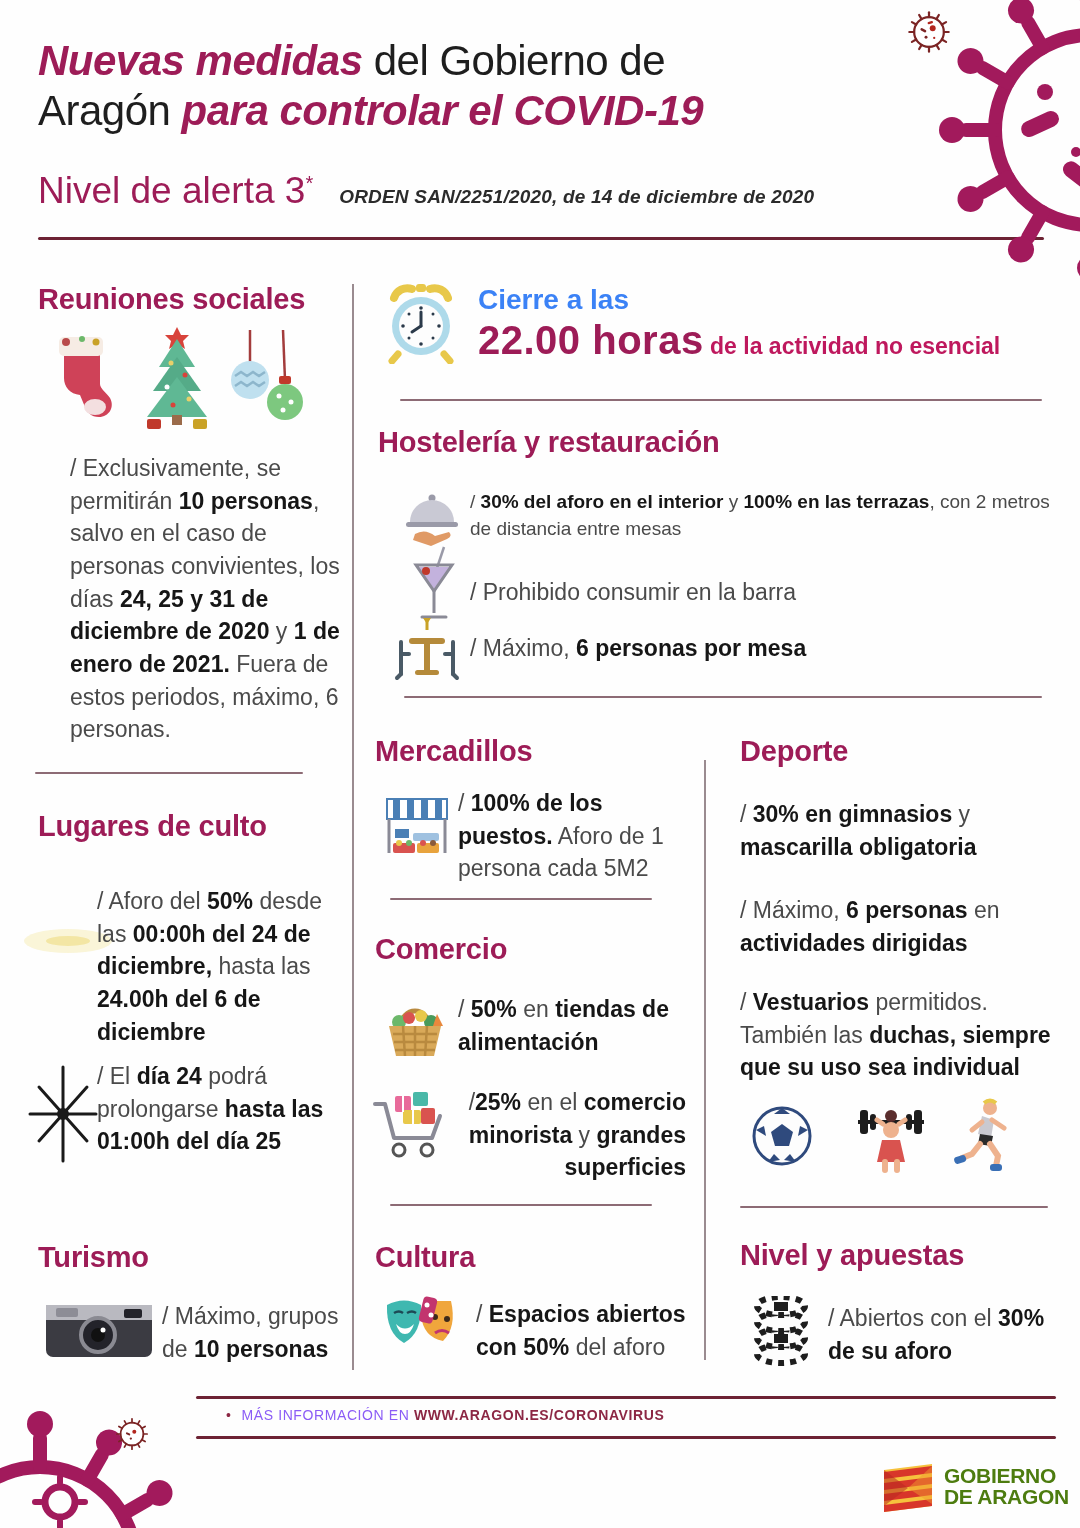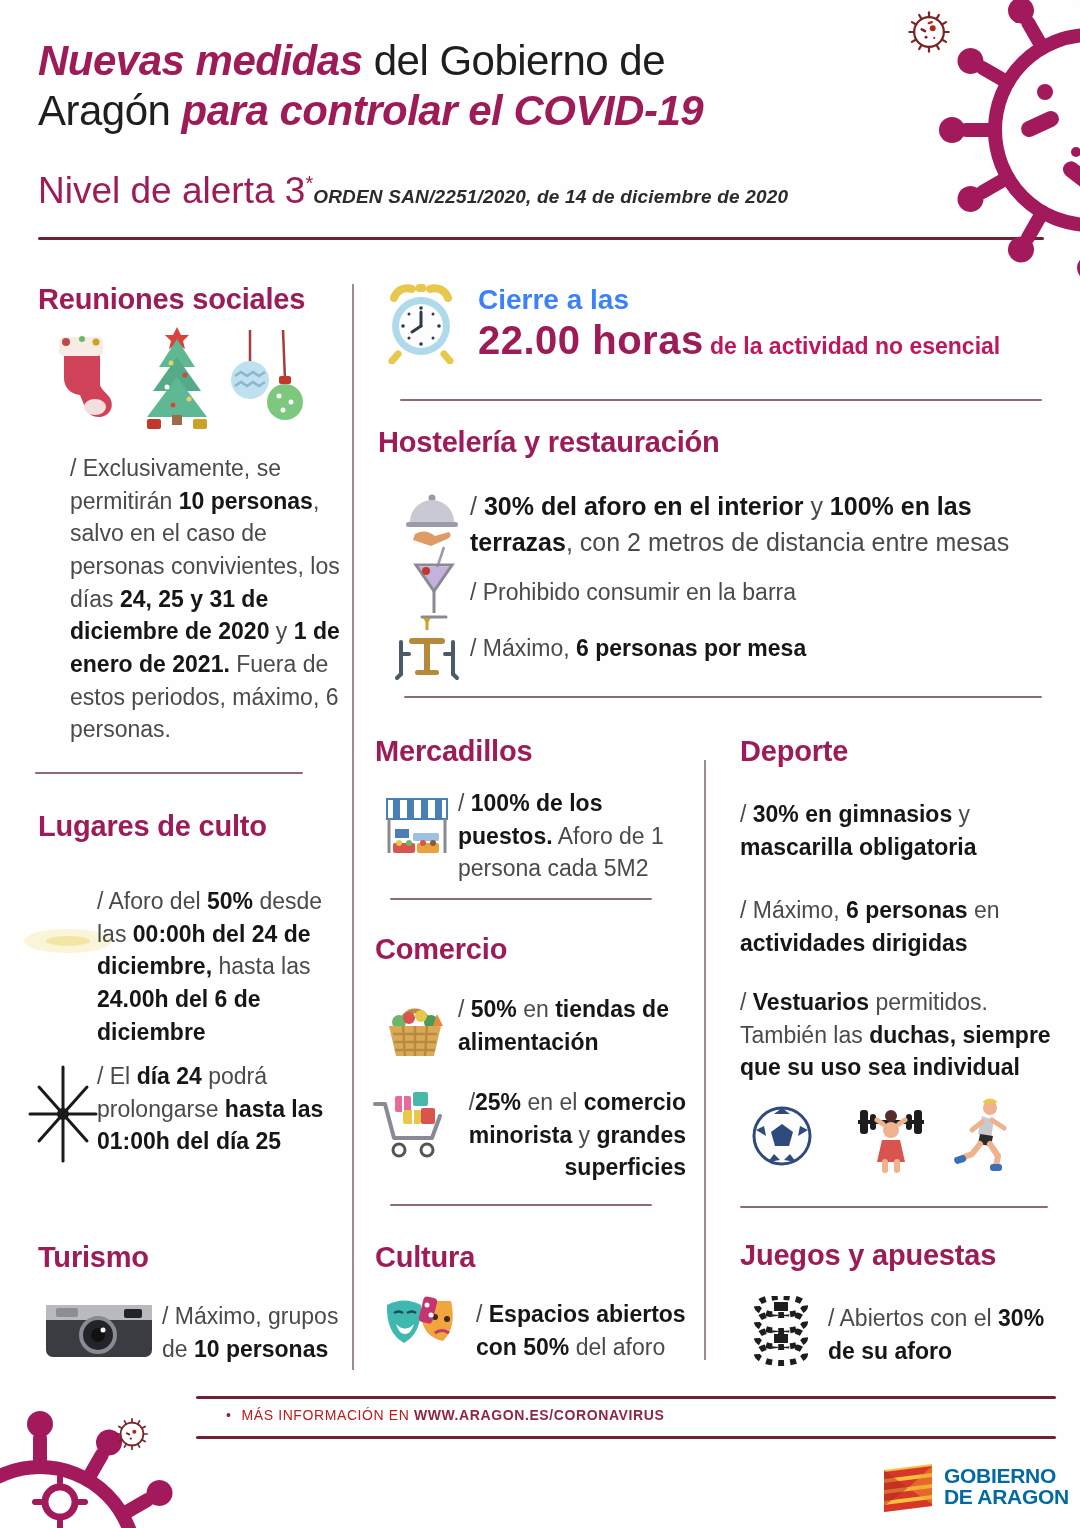--- a/index.html
+++ b/index.html
@@ -15,43 +15,43 @@
   html,body{background:#e9e9e9;}
   body{font-family:"Liberation Sans",sans-serif;}
   .page{
     position:relative;width:1080px;height:1528px;background:#fefefe;
     overflow:hidden;margin:0 auto;
   }
   .abs{position:absolute;}
   .title{font-size:42px;line-height:1.2;color:#1e1e1e;font-weight:400;letter-spacing:-0.5px;}
   .title .rb{color:#1e1e1e;font-style:italic;}
   .title .c-accent{color:var(--accent);}
-  .alert-row{display:flex;align-items:baseline;}
+  .alert-row{display:flex;align-items:baseline;gap:26px;}
   .alert{font-size:37px;color:var(--accent);font-weight:400;}
   .alert sup{font-size:20px;}
   .order{font-size:19px;font-style:italic;font-weight:700;color:#2b2b2b;letter-spacing:0.2px;}
   .rule{background:var(--rule-dark);height:3px;border-radius:2px;}
   .rule-thin{background:var(--rule-thin);height:2px;border-radius:2px;}
   .vline{width:2px;background:var(--divider);}
   .sec-h{font-size:29px;font-weight:700;color:var(--accent);letter-spacing:-0.2px;}
   .txt{font-size:23px;line-height:1.42;color:var(--body);}
   .txt .rb{color:var(--bold);font-weight:700;}
   .c-accent{color:var(--accent);}
   .rb{font-weight:700;color:var(--bold);}
   .banner-l1{font-size:28px;font-weight:700;color:#3b82f6;}
   .banner-l2{white-space:nowrap;margin-top:2px;}
   .hours{font-size:40px;letter-spacing:0.5px;}
   .banner-l2 .rb{font-size:23px;color:#be185d;}
   .banner-l2 .hours{font-size:40px;color:var(--accent);margin-top:8px;}
   .foot-info{font-size:14px;letter-spacing:0.6px;white-space:nowrap;}
   .foot-bullet{color:#8c2744;margin-right:10px;}
-  .foot-prefix{color:#b91c1c;}
+  .foot-prefix{color:#8b5cf6;}
   .foot-url{color:#8c2744;font-weight:700;}
   .logo{display:flex;align-items:center;gap:8px;}
-  .logo-text{font-size:21px;font-weight:700;color:#0369a1;line-height:0.98;letter-spacing:-0.3px;}
+  .logo-text{font-size:21px;font-weight:700;color:#4d7c0f;line-height:0.98;letter-spacing:-0.3px;}
 </style>
 </head>
 <body>
 
 <div class="page">
 
   <svg width="0" height="0" style="position:absolute">
     <defs>
       <g id="vspk">
           <line x1="0" y1="-95" x2="0" y2="-124"></line>
@@ -241,21 +241,21 @@
   <div class="abs rule-thin" style="left:400px;top:399px;width:642px;"></div>
 
   <div class="abs sec-h" style="left:378px;top:426px;">Hostelería y restauración</div>
 
   <svg class="abs" style="left:403px;top:490px;" width="58" height="58" viewBox="0 0 58 58">
     <circle cx="29" cy="8" r="3.5" fill="#9a9aa8"></circle>
     <path d="M7 32 a22 22 0 0 1 44 0 z" fill="#c9c9d4"></path>
     <rect x="3" y="32" width="52" height="5" rx="2.5" fill="#9a9aa8"></rect>
     <path d="M12 44 q10 -6 20 2 l14 -4 q4 4 -2 7 l-16 7 -18 -6 z" fill="#e09a66"></path>
   </svg>
-  <div class="abs txt" style="left:470px;top:489px;width:588px;font-size:25px;"><span>/ </span><span class="rb">30% del aforo en el interior</span><span> y </span><span class="rb">100% en las terrazas</span><span>, con 2 metros de distancia entre mesas</span></div>
+  <div class="abs txt" style="left:470px;top:489px;width:588px;font-size:19px;"><span>/ </span><span class="rb">30% del aforo en el interior</span><span> y </span><span class="rb">100% en las terrazas</span><span>, con 2 metros de distancia entre mesas</span></div>
 
   <svg class="abs" style="left:412px;top:545px;" width="44" height="80" viewBox="0 0 44 80">
     <line x1="32" y1="2" x2="24" y2="26" stroke="#9a9aa8" stroke-width="2.5"></line>
     <polygon points="6,22 38,22 22,44" fill="#c3b2dd"></polygon>
     <polygon points="4,20 40,20 22,46" fill="none" stroke="#8a8a96" stroke-width="3"></polygon>
     <circle cx="14" cy="26" r="4" fill="#c0392b"></circle>
     <line x1="22" y1="46" x2="22" y2="68" stroke="#8a8a96" stroke-width="3"></line>
     <line x1="10" y1="72" x2="34" y2="72" stroke="#8a8a96" stroke-width="3" stroke-linecap="round"></line>
   </svg>
   <div class="abs txt" style="left:470px;top:576px;width:588px;"><span>/ Prohibido consumir en la barra</span></div>
@@ -403,21 +403,21 @@
     <path d="M40 22 l12 8" stroke="#eeb28e" stroke-width="5" stroke-linecap="round"></path>
     <path d="M30 24 l-10 8" stroke="#eeb28e" stroke-width="5" stroke-linecap="round"></path>
     <path d="M38 46 l8 12 -2 10" stroke="#eeb28e" stroke-width="6" fill="none" stroke-linecap="round"></path>
     <path d="M28 46 l-8 10 -10 4" stroke="#eeb28e" stroke-width="6" fill="none" stroke-linecap="round"></path>
     <rect x="38" y="66" width="12" height="7" rx="3" fill="#3a6fb5"></rect>
     <rect x="2" y="58" width="12" height="7" rx="3" transform="rotate(-18 8 61)" fill="#3a6fb5"></rect>
   </svg>
 
   <div class="abs rule-thin" style="left:740px;top:1206px;width:308px;"></div>
 
-  <div class="abs sec-h" style="left:740px;top:1239px;">Juegos y apuestas</div>
+  <div class="abs sec-h" style="left:740px;top:1239px;">Nivel y apuestas</div>
   <svg class="abs" style="left:750px;top:1296px;" width="62" height="72" viewBox="0 0 62 72">
     <g fill="#fdfdfd" stroke="#1d1d1d" stroke-width="6" stroke-dasharray="6 6">
       <ellipse cx="31" cy="58" rx="24" ry="9"></ellipse>
       <ellipse cx="31" cy="42" rx="24" ry="9"></ellipse>
       <ellipse cx="31" cy="26" rx="24" ry="9"></ellipse>
       <ellipse cx="31" cy="10" rx="24" ry="9"></ellipse>
     </g>
     <rect x="24" y="6" width="14" height="9" fill="#1d1d1d"></rect>
     <rect x="24" y="38" width="14" height="9" fill="#1d1d1d"></rect>
   </svg>

